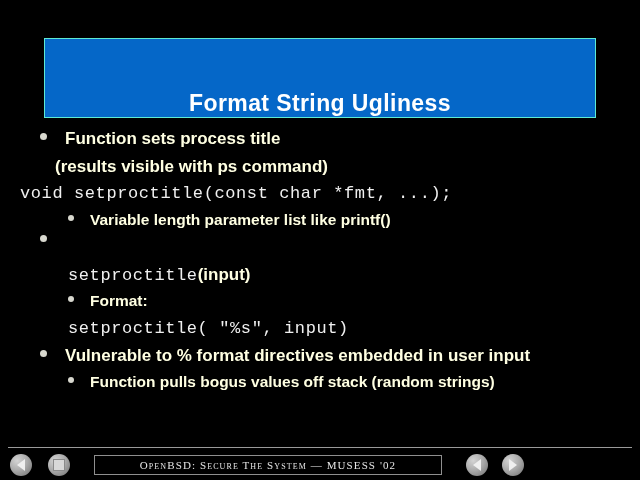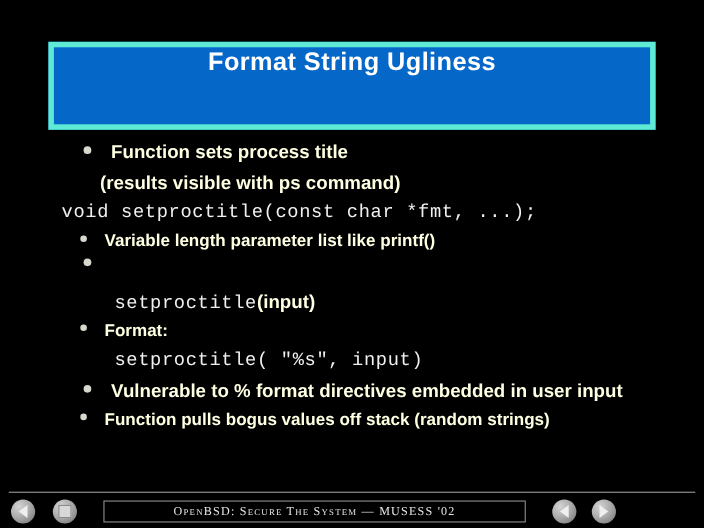--- a/index.html
+++ b/index.html
@@ -20,42 +20,41 @@
   }
 
   
   #title-banner {
     position: absolute;
     left: 44px;
     top: 38px;
     width: 552px;
     height: 80px;
     background: #0567c8;
-    border: 5px solid #5eead4;
-    display: flex;
-    align-items: flex-start;
+    border: 1px solid #5eead4;
+    display: flex;
+    align-items: flex-end;
     justify-content: center;
   }
   #title-text {
     color: #ffffff;
     font-size: 23px;
     font-weight: bold;
     letter-spacing: 0.4px;
     font-family: "Liberation Sans", sans-serif;
     white-space: nowrap;
   }
 
   
   #body-area {
     position: absolute;
     left: 0;
     top: 130px;
     width: 596px;
     height: 300px;
-    margin-left: 36px;
   }
 
   .line {
     position: relative;
     display: flex;
     align-items: baseline;
     white-space: nowrap;
     line-height: 1.0;
   }
 
@@ -82,21 +81,21 @@
   .mono {
     color: #f0f0f0;
     font-family: "Liberation Mono", "DejaVu Sans Mono", monospace;
     font-size: 17px;
     letter-spacing: 0.6px;
   }
 
   
   .lvl1 { padding-left: 40px; }
   .lvl1 .bullet-dot { margin-right: 18px; }
-  .lvl2 { padding-left: 37px; }
+  .lvl2 { padding-left: 68px; }
   .lvl2 .bullet-dot { margin-right: 16px; width: 6px; height: 6px; }
   .plain-1 { padding-left: 55px; }
   .plain-code { padding-left: 20px; }
   .plain-code-ind { padding-left: 68px; }
 
   .r1  { height: 28px; }
   .r2  { height: 27px; }
   .r3  { height: 27px; }
 
   
@@ -150,21 +149,21 @@
     background: #d8d8d8;
     border: 1px solid #8a8a8a;
   }
 
   #btn-first { margin-left: 10px; }
   #btn-home  { margin-left: 16px; }
 
   #footer-caption-box {
     flex: 0 0 auto;
     margin-left: 24px;
-    width: 384px;
+    width: 348px;
     height: 20px;
     border: 1px solid #8f8f8f;
     background: #000000;
     display: flex;
     align-items: center;
     justify-content: center;
   }
   #footer-caption {
     color: #e6e6e6;
     font-family: "Liberation Serif", "DejaVu Serif", serif;

